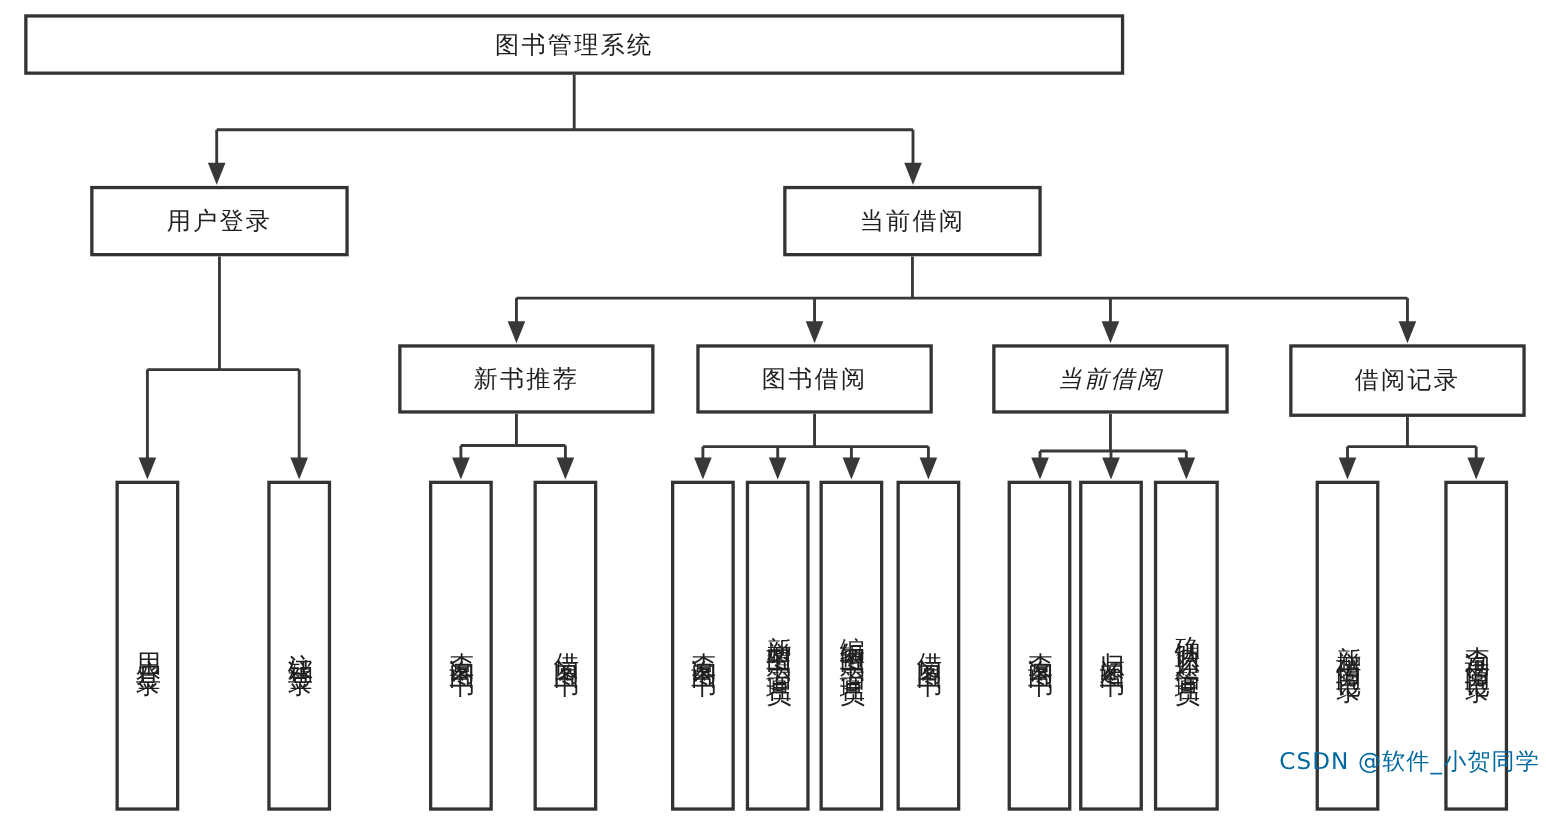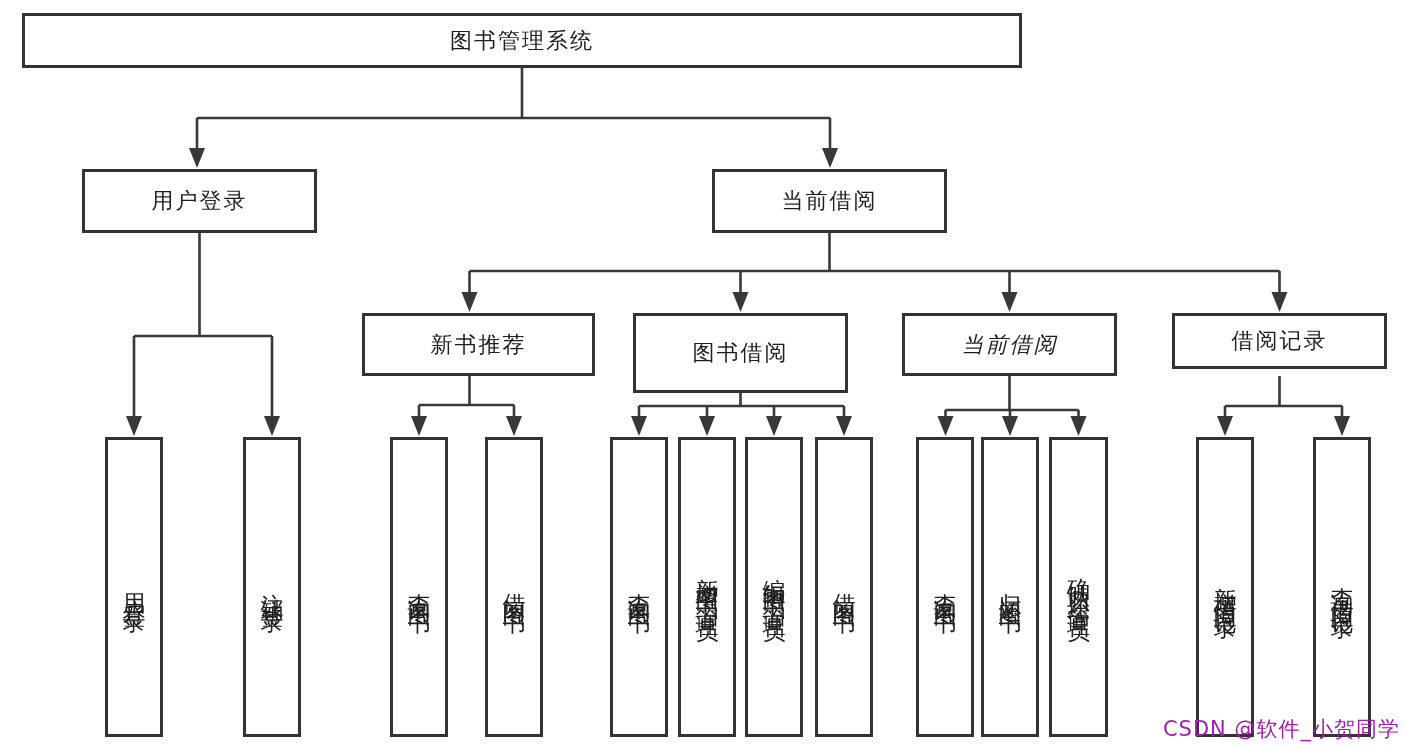--- a/index.html
+++ b/index.html
@@ -49,44 +49,44 @@
     line-height: 1;
     white-space: nowrap;
   }
   
   .n-root  { left: 22px;   top: 13px;  width: 1000px; height: 55px; }
   
   .n-login { left: 82px;   top: 169px; width: 235px;  height: 64px; }
   .n-mgmt  { left: 712px;  top: 169px; width: 235px;  height: 64px; }
   
   .n-rec   { left: 362px;  top: 313px; width: 233px;  height: 63px; }
-  .n-bor   { left: 633px;  top: 313px; width: 215px;  height: 80px; }
+  .n-bor   { left: 633px;  top: 313px; width: 215px;  height: 63px; }
   .n-cur   { left: 902px;  top: 313px; width: 215px;  height: 63px; font-style: italic; }
-  .n-hist  { left: 1172px; top: 313px; width: 215px;  height: 56px; }
+  .n-hist  { left: 1172px; top: 313px; width: 215px;  height: 66px; }
   
   .l-1  { left: 105px; }
   .l-2  { left: 243px; }
   .l-3  { left: 390px; }
   .l-4  { left: 485px; }
   .l-5  { left: 610px; }
   .l-6  { left: 678px; }
   .l-7  { left: 745px; }
   .l-8  { left: 815px; }
   .l-9  { left: 916px; }
   .l-10 { left: 981px; }
   .l-11 { left: 1049px; width: 59px; }
   .l-12 { left: 1196px; }
   .l-13 { left: 1313px; }
   .watermark {
     position: absolute;
     right: 5px;
-    top: 715px;
+    top: 678px;
     z-index: 3;
     font-size: 21px;
-    color: #a21caf;
+    color: #0369a1;
     letter-spacing: 1px;
     white-space: nowrap;
   }
 </style>
 </head>
 <body>
 
 <div id="canvas">
 
   <svg id="wires" width="1405" height="747" viewBox="0 0 1405 747">

